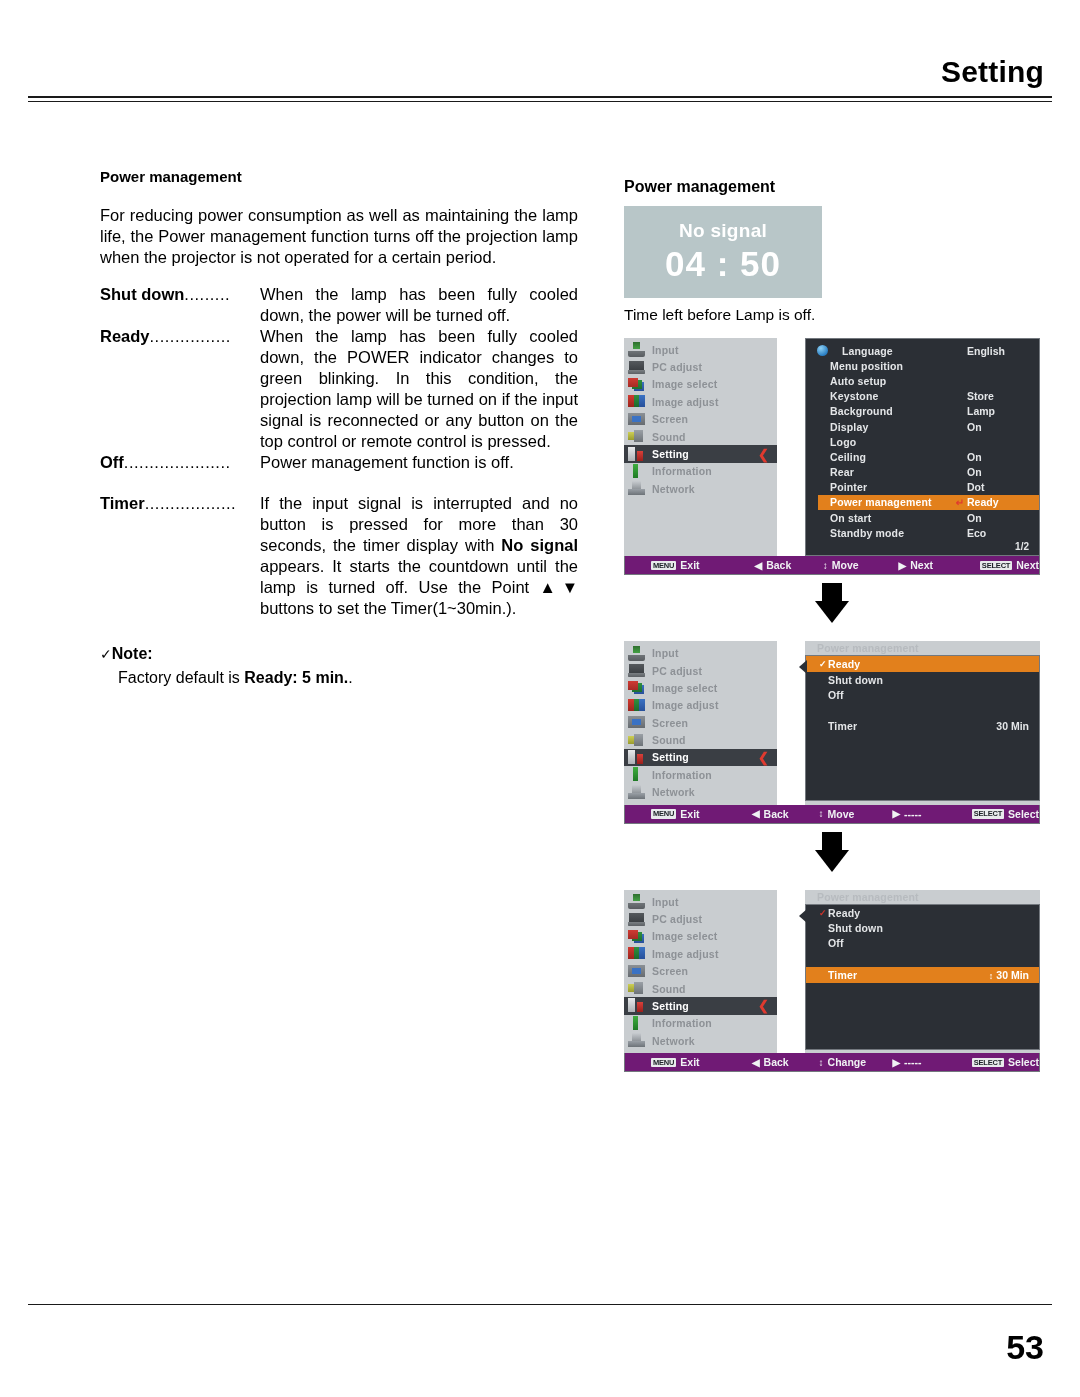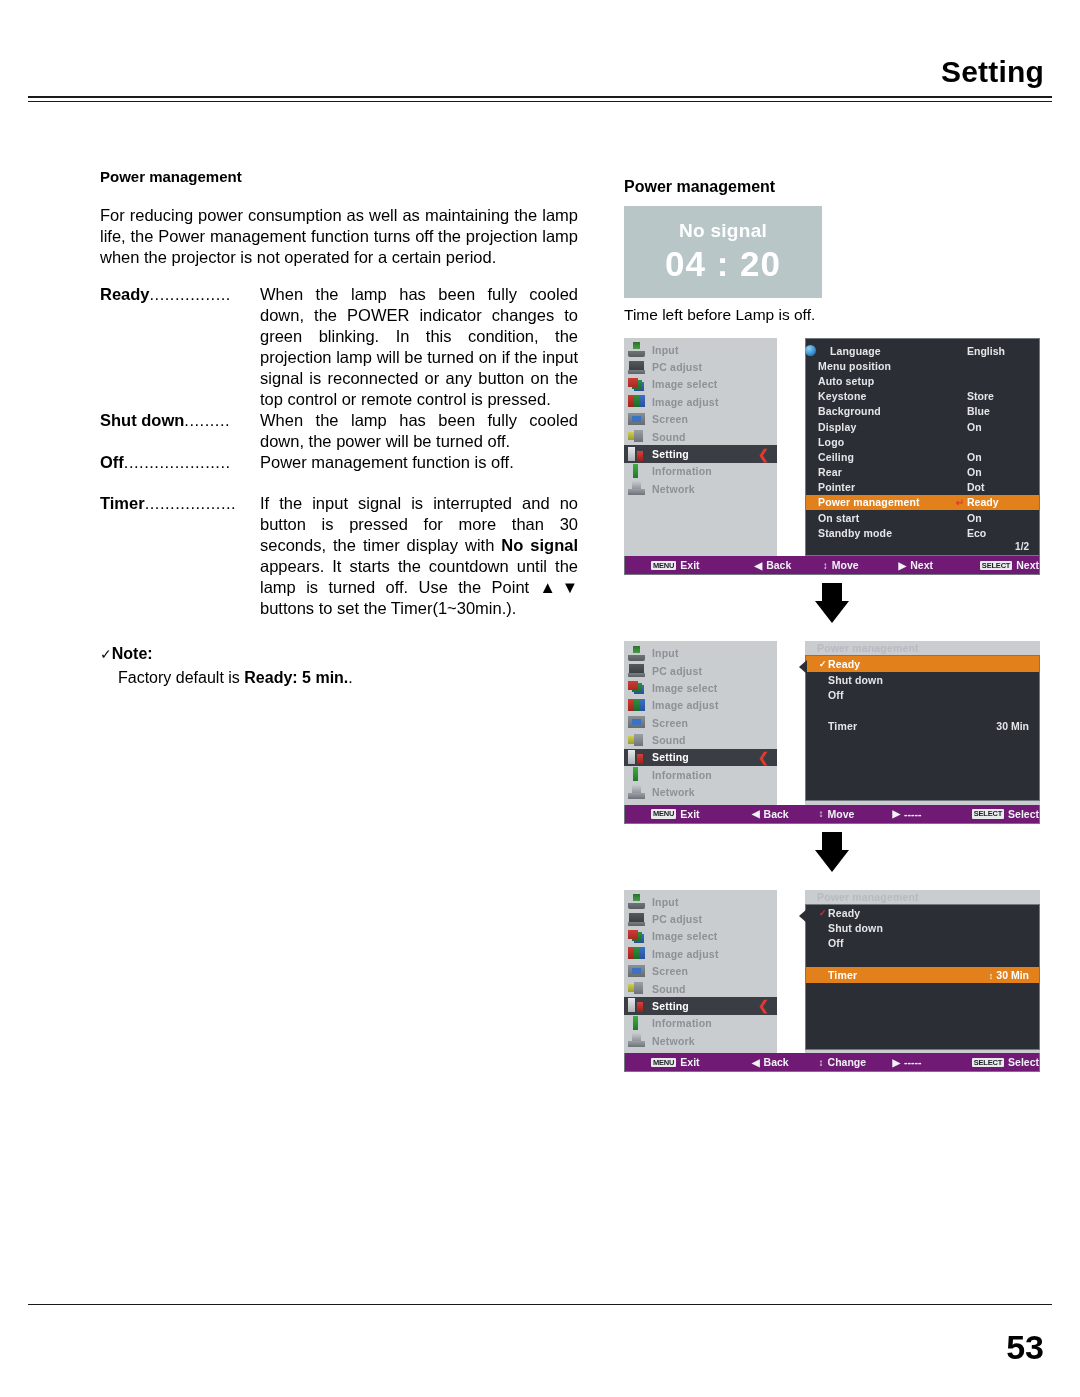--- a/index.html
+++ b/index.html
@@ -141,21 +141,21 @@
   .ic-information { background:
      linear-gradient(#3fae3f,#1f7a25) no-repeat 5px 0 / 5px 14px;}
   .ic-network { background:
      linear-gradient(#9aa0a6,#6d7378) no-repeat 0 8px / 17px 6px,
      linear-gradient(#c8ccd0,#90959a) no-repeat 4px 0 / 9px 8px;}
 
   
   .osd-main {
     flex: 1; background: #2b2f35; position: relative;
     border: 1px solid #73787e; border-left: 1px solid #73787e;
-    padding: 4px 0 3px 0; z-index: 1;
+    padding: 4px 0 3px 12px; z-index: 1;
   }
 
   .mrow {
     display: flex; align-items: center; height: 15.2px;
     padding: 0 10px 0 12px; position: relative;
   }
   .mrow .mlabel {
     font-size: 10.5px; color: #e4e6e8; font-weight: bold;
     letter-spacing: .15px; flex: 1;
   }
@@ -270,26 +270,26 @@
   <div class="header-title">Setting</div>
   <div class="header-rule"></div>
   <div class="header-rule2"></div>
 
   <div class="left-col">
     <div class="sec-heading">Power management</div>
     <div class="body-par">For reducing power consumption as well as maintaining the lamp life, the Power management function turns off the projection lamp when the projector is not operated for a certain period.</div>
 
     <div class="deflist">
       <div class="defrow">
+        <div class="defterm"><span>Shut down</span><span class="dots">.........</span></div>
+        <div class="defdesc">When the lamp has been fully cooled down, the power will be turned off.</div>
+      </div>
+      <div class="defrow">
         <div class="defterm"><span>Ready</span><span class="dots">................</span></div>
         <div class="defdesc">When the lamp has been fully cooled down, the POWER indicator changes to green blinking. In this condition, the projection lamp will be turned on if the input signal is reconnected or any button on the top control or remote control is pressed.</div>
-      </div>
-      <div class="defrow">
-        <div class="defterm"><span>Shut down</span><span class="dots">.........</span></div>
-        <div class="defdesc">When the lamp has been fully cooled down, the power will be turned off.</div>
       </div>
       <div class="defrow">
         <div class="defterm"><span>Off</span><span class="dots">.....................</span></div>
         <div class="defdesc nojust">Power management function is off.</div>
       </div>
       <div class="gap"></div>
       <div class="defrow">
         <div class="defterm"><span>Timer</span><span class="dots">..................</span></div>
         <div class="defdesc">If the input signal is interrupted and no button is pressed for more than 30 seconds, the timer display with <b>No signal</b> appears. It starts the countdown until the lamp is turned off. Use the Point ▲▼ buttons to set the Timer(1~30min.).</div>
       </div>
@@ -299,21 +299,21 @@
       <div class="note-head"><span class="tick">✓</span><span>Note:</span></div>
       <div class="note-body">Factory default is <b>Ready: 5 min.</b>.</div>
     </div>
   </div>
 
   <div class="right-col">
     <div class="rc-heading">Power management</div>
 
     <div class="nosignal-box">
       <div class="nosignal-label">No signal</div>
-      <div class="nosignal-time">04 : 20</div>
+      <div class="nosignal-time">04 : 50</div>
     </div>
     <div class="caption">Time left before Lamp is off.</div>
 
     <div class="osd">
       <div class="osd-body">
         <div class="osd-side">
           <div class="side-item">
               <span class="si-icon ic-input"></span>
               <span class="si-label">Input</span>
             </div>
@@ -370,21 +370,21 @@
               <span class="mval"></span>
             </div>
           <div class="mrow">
               <span class="mlabel">Keystone</span>
               <span class="menter"></span>
               <span class="mval">Store</span>
             </div>
           <div class="mrow">
               <span class="mlabel">Background</span>
               <span class="menter"></span>
-              <span class="mval">Blue</span>
+              <span class="mval">Lamp</span>
             </div>
           <div class="mrow">
               <span class="mlabel">Display</span>
               <span class="menter"></span>
               <span class="mval">On</span>
             </div>
           <div class="mrow">
               <span class="mlabel">Logo</span>
               <span class="menter"></span>
               <span class="mval"></span>

